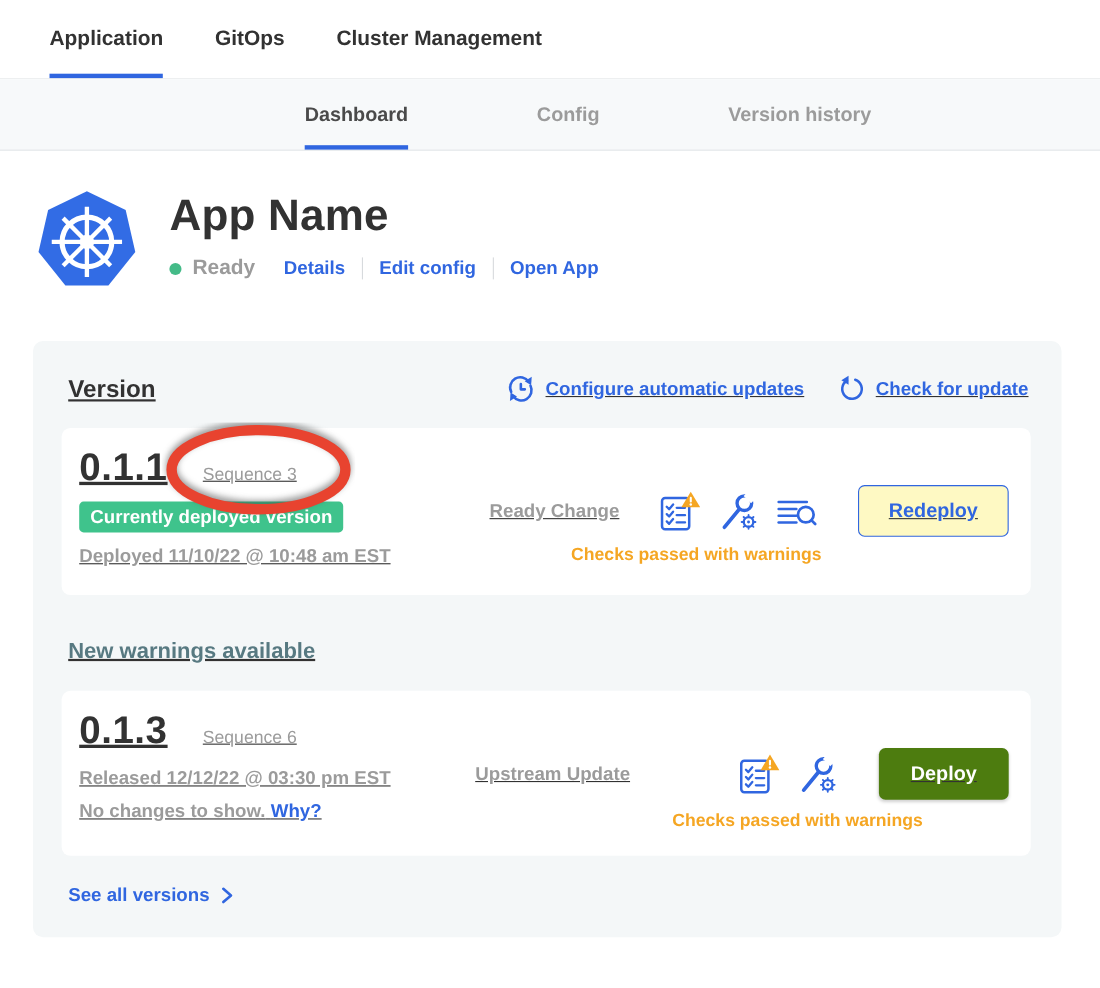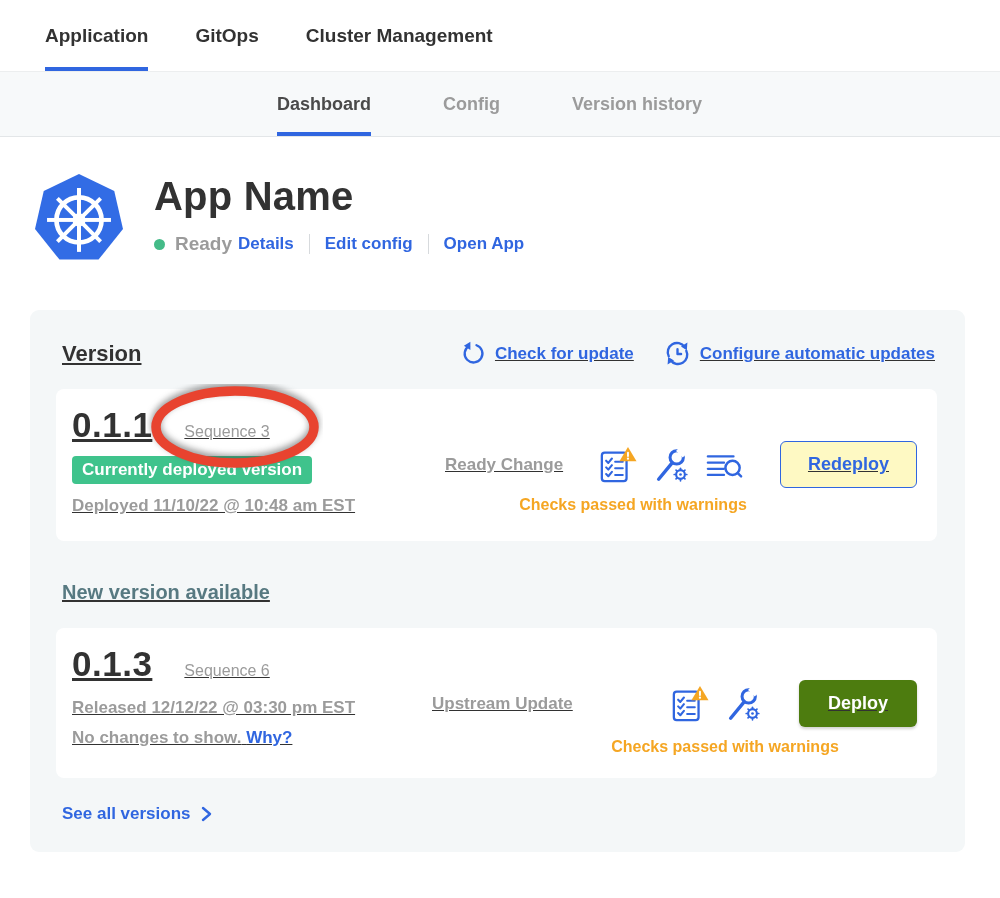--- a/index.html
+++ b/index.html
@@ -8,32 +8,32 @@
 
   
   .topnav { height:72px; background:#fff; border-bottom:1px solid #eceeef;
     display:flex; align-items:stretch; padding-left:45px; gap:47px; }
   .topnav .nav-item { display:flex; align-items:center; font-size:19px; font-weight:bold;
     color:#323232; cursor:pointer; border-bottom:4px solid transparent; padding-top:4px; }
   .topnav .nav-item.active { border-bottom-color:#3066e0; }
 
   
   .subnav { height:65px; background:#f7f9fa; border-bottom:1px solid #e3e6e8;
-    display:flex; align-items:stretch; padding-left:277px; gap:72px; white-space:nowrap; }
+    display:flex; align-items:stretch; padding-left:277px; gap:117px; white-space:nowrap; }
   .subnav .tab { display:flex; align-items:center; font-size:18px; font-weight:bold;
     color:#9b9b9b; cursor:pointer; border-bottom:4px solid transparent; padding-top:4px; }
   .subnav .tab.active { color:#4a4a4a; border-bottom-color:#3066e0; }
 
   
   .app-header { display:flex; align-items:flex-start; gap:28px; margin:35px 0 0 32px; }
   .k8s-logo { width:94px; height:94px; flex:0 0 94px; }
   .app-title { font-size:40px; font-weight:bold; color:#323232; margin-top:2px; letter-spacing:0.2px; }
   .status-row { display:flex; align-items:center; margin-top:14px; }
   .status-dot { width:11px; height:11px; border-radius:50%; background:#44bb88; margin-right:10px; }
-  .status-text { font-size:19px; font-weight:bold; color:#9b9b9b; margin-right:6px; }
+  .status-text { font-size:19px; font-weight:bold; color:#9b9b9b; margin-right:26px; }
   .hlink { font-size:17px; font-weight:bold; color:#3066e0; cursor:pointer; text-decoration:none; }
   .vsep { width:1px; height:20px; background:#d7dadd; margin:0 15px; }
 
   
   .version-card { width:935px; margin:44px 0 0 30px; background:#f4f7f8; border-radius:9px;
     padding:28px 28px 28px 26px;text-decoration:underline; }
   .card-head { display:flex; justify-content:space-between; align-items:center; padding:2px 2px 0 6px; }
   .card-title { font-size:22px; font-weight:bold; color:#323232; }
   .card-actions { display:flex; align-items:center; gap:30px; }
   .icon-link { display:flex; align-items:center; gap:9px; font-size:17px; font-weight:bold;
@@ -120,35 +120,35 @@
     </div>
   </div>
 </header>
 
 <section class="version-card">
 
   <div class="card-head">
     <div class="card-title">Version</div>
     <div class="card-actions">
       <div class="icon-link">
-        <svg width="26" height="26" viewBox="0 0 24 24">
-          <path d="M8.3 4.6 A8.2 8.2 0 1 0 15.2 3.9" fill="none" stroke="#3066e0" stroke-width="2.1" stroke-linecap="round"></path>
-          <polygon points="9.6,0.6 9.6,8.2 3.6,4.4" fill="#3066e0"></polygon>
-        </svg>
-        <span>Check for update</span>
-      </div>
-      <div class="icon-link">
         <svg width="27" height="27" viewBox="0 0 24 24">
           <path d="M4.2 14.5 A8.2 8.2 0 0 1 18.3 6.2" fill="none" stroke="#3066e0" stroke-width="2.1" stroke-linecap="round"></path>
           <path d="M19.8 9.5 A8.2 8.2 0 0 1 5.7 17.8" fill="none" stroke="#3066e0" stroke-width="2.1" stroke-linecap="round"></path>
           <polygon points="20.8,2.2 20.3,9 15.1,5.8" fill="#3066e0"></polygon>
           <polygon points="3.2,21.8 3.7,15 8.9,18.2" fill="#3066e0"></polygon>
           <path d="M12 8.2 V12.4 H15.2" fill="none" stroke="#3066e0" stroke-width="2.1" stroke-linecap="round" stroke-linejoin="round"></path>
         </svg>
         <span>Configure automatic updates</span>
+      </div>
+      <div class="icon-link">
+        <svg width="26" height="26" viewBox="0 0 24 24">
+          <path d="M8.3 4.6 A8.2 8.2 0 1 0 15.2 3.9" fill="none" stroke="#3066e0" stroke-width="2.1" stroke-linecap="round"></path>
+          <polygon points="9.6,0.6 9.6,8.2 3.6,4.4" fill="#3066e0"></polygon>
+        </svg>
+        <span>Check for update</span>
       </div>
     </div>
   </div>
 
   
   <div class="version-row">
     <svg class="annotation-ellipse" viewBox="0 0 176 86">
       <ellipse cx="88" cy="40" rx="79" ry="36" fill="none" stroke="rgba(60,60,60,0.5)" stroke-width="10" style="filter:blur(3px)"></ellipse>
       <ellipse cx="88" cy="43" rx="79" ry="36" fill="none" stroke="#e8432f" stroke-width="9.5"></ellipse>
     </svg>
@@ -201,21 +201,21 @@
           <line x1="3" y1="30.5" x2="20" y2="30.5"></line>
         </g>
         <circle cx="29" cy="23" r="7.5" fill="none" stroke="#3066e0" stroke-width="2.6"></circle>
         <line x1="34.5" y1="28.5" x2="38" y2="32" stroke="#3066e0" stroke-width="2.6" stroke-linecap="round"></line>
       </svg>
       <button class="btn btn-outline">Redeploy</button>
     </div>
     <div class="checks-warn checks-1">Checks passed with warnings</div>
   </div>
 
-  <div class="new-version-heading">New version available</div>
+  <div class="new-version-heading">New warnings available</div>
 
   
   <div class="version-row row2">
     <div class="vr-left2">
       <div class="ver-line">
         <span class="ver-number">0.1.3</span>
         <span class="ver-seq">Sequence 6</span>
       </div>
       <div class="muted-line" style="margin-top:14px;">Released 12/12/22 @ 03:30 pm EST</div>
       <div class="nochanges">

